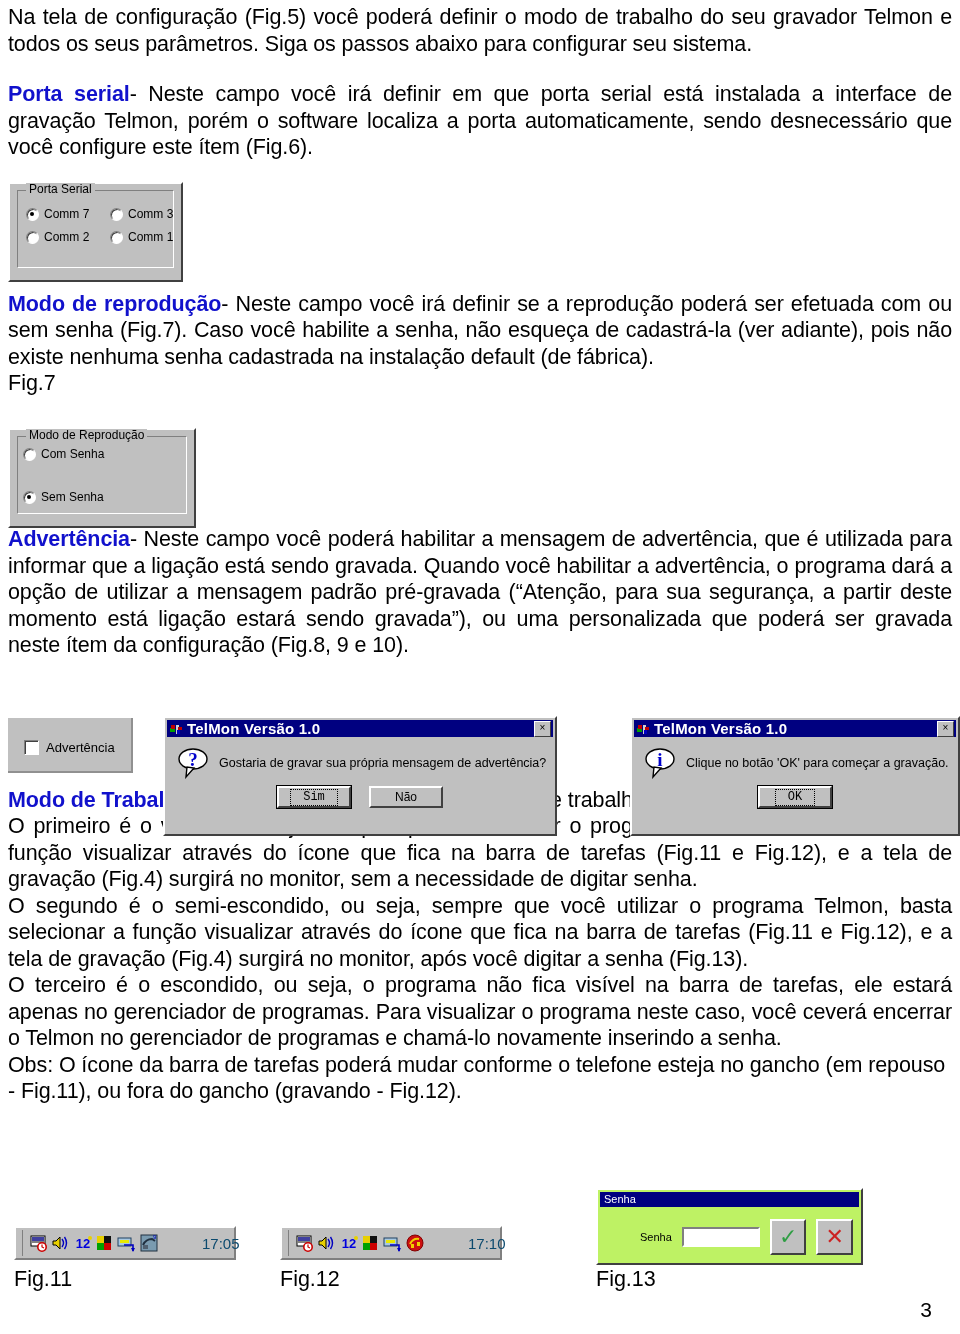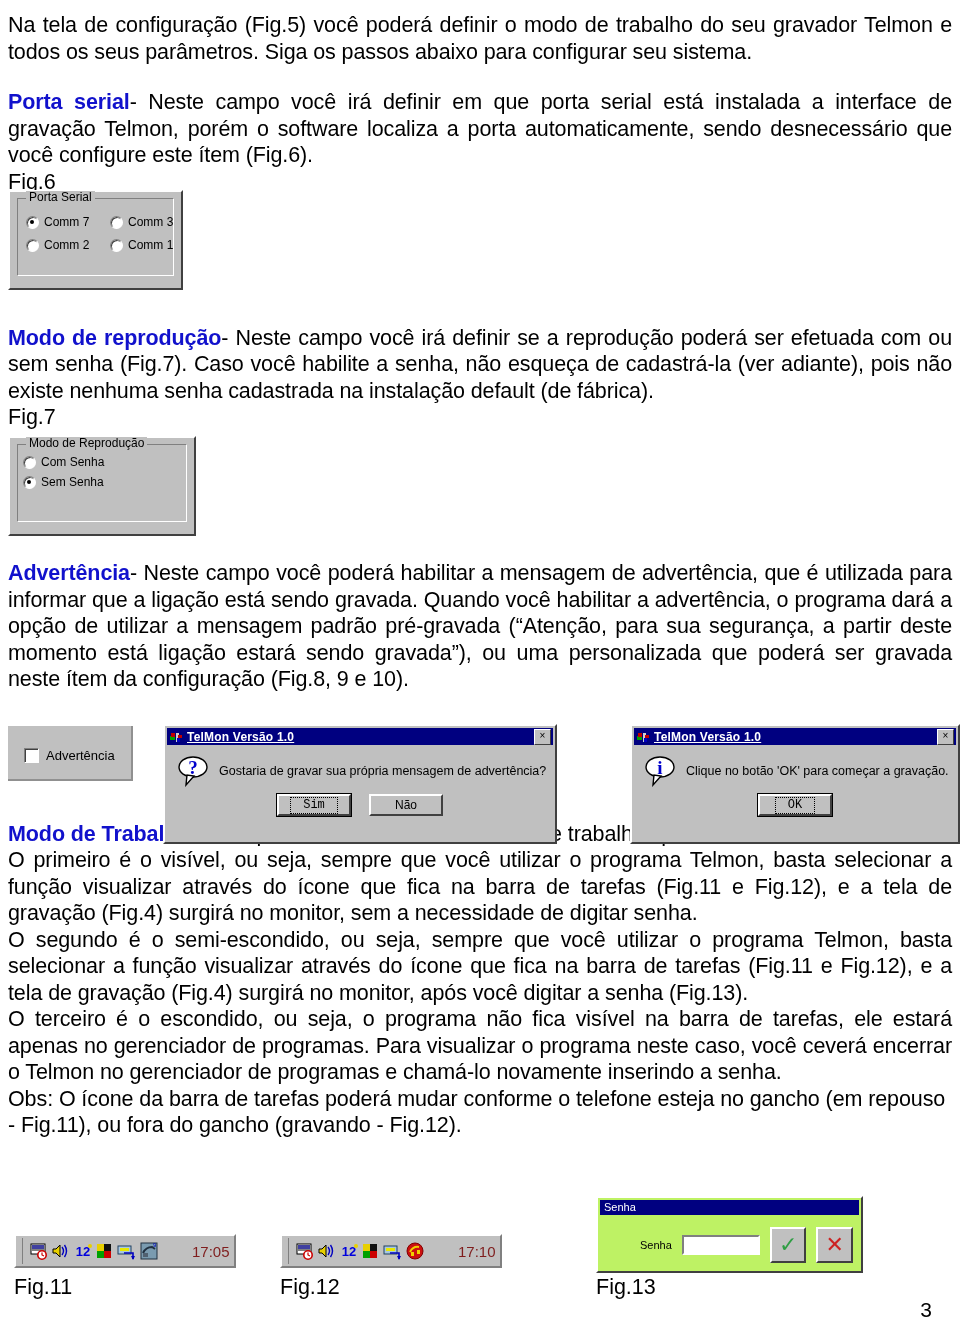--- a/index.html
+++ b/index.html
@@ -18,21 +18,21 @@
   .page {
     position: relative;
     width: 960px;
     height: 1334px;
     padding: 0;
     box-sizing: border-box;
   }
   .content {
     position: absolute;
     left: 8px;
-    top: 12px;
+    top: 4px;
     width: 944px;
   }
 
   p.para {
     margin: 0;
     font-size: 21.5px;
     line-height: 26.5px;
     text-align: justify;
     letter-spacing: -0.1px;
   }
@@ -136,26 +136,25 @@
   .titlebar .tb-icon {
     width: 14px; height: 13px;
     margin-right: 4px;
     flex: 0 0 auto;
     position: relative;
     overflow: hidden;
     background: #000080;
   }
   .titlebar .tb-title {
     color: #ffffff;
-    font-size: 12px;
+    font-size: 15px;
     font-weight: bold;
     letter-spacing: 0.2px;
     white-space: nowrap;
     flex: 1 1 auto;
-    text-decoration: underline;
   }
   .titlebar .tb-close {
     width: 15px; height: 14px;
     background: #c0c0c0;
     border-top: 1px solid #ffffff;
     border-left: 1px solid #ffffff;
     border-right: 1px solid #404040;
     border-bottom: 1px solid #404040;
     font-size: 10px;
     line-height: 12px;
@@ -231,21 +230,22 @@
   .tray-inner {
     display: flex;
     align-items: center;
     gap: 2px;
     border-left: 1px solid #808080;
     padding-left: 6px;
     height: 26px;
   }
   .tray-clock {
     font-size: 15px;
-    color: #7f1d1d;
+    margin-left: 10px;
+    color: #0c4a6e;
     font-family: "Liberation Sans", sans-serif;
   }
   .tico { width: 20px; height: 20px; position: relative; flex: 0 0 auto; }
 
   
   .senha-dlg {
     position: absolute;
     background: #bef264;
     border-top: 2px solid #ffffff;
     border-left: 2px solid #ffffff;
@@ -305,21 +305,20 @@
 <body>
 
 <div class="page">
  <div class="content">
 
   <p class="para">Na tela de configuração (Fig.5) você poderá definir o modo de trabalho do seu gravador Telmon e todos os seus parâmetros. Siga os passos abaixo para configurar seu sistema.</p>
 
   <div style="height:24px"></div>
 
   <p class="para"><span class="hd">Porta serial</span><span>- Neste campo você irá definir em que porta serial está instalada a interface de gravação Telmon, porém o software localiza a porta automaticamente, sendo desnecessário que você configure este ítem (Fig.6).</span></p>
-  <p class="figlabel">Fig.6</p>
 
   <div class="w95 outset" style="position:absolute; left:0px; top:178px; width:175px; height:100px;">
     <div class="groupbox" style="height:76px;">
       <div class="gtitle">Porta Serial</div>
       <div style="display:grid; grid-template-columns: 84px 84px; row-gap:9px; padding:16px 0 0 8px;">
         <div class="radio-row">
           <span class="radio on"></span>
           <span class="rlabel">Comm 7</span>
         </div>
         <div class="radio-row">
@@ -340,21 +339,21 @@
 
   <div style="height:130px"></div>
 
   <p class="para"><span class="hd">Modo de reprodução</span><span>- Neste campo você irá definir se a reprodução poderá ser efetuada com ou sem senha (Fig.7). Caso você habilite a senha, não esqueça de cadastrá-la (ver adiante), pois não existe nenhuma senha cadastrada na instalação default (de fábrica).</span></p>
   <p class="figlabel">Fig.7</p>
 
   <div class="w95 outset" style="position:absolute; left:0px; top:424px; width:188px; height:100px;">
     <div class="groupbox" style="height:76px;">
       <div class="gtitle">Modo de Reprodução</div>
       <div style="padding:10px 0 0 5px;">
-        <div class="radio-row" style="margin-bottom:6px;align-items:center;">
+        <div class="radio-row" style="margin-bottom:29px;align-items:center;">
           <span class="radio"></span>
           <span class="rlabel">Com Senha</span>
         </div>
         <div class="radio-row">
           <span class="radio on"></span>
           <span class="rlabel">Sem Senha</span>
         </div>
       </div>
     </div>
   </div>

